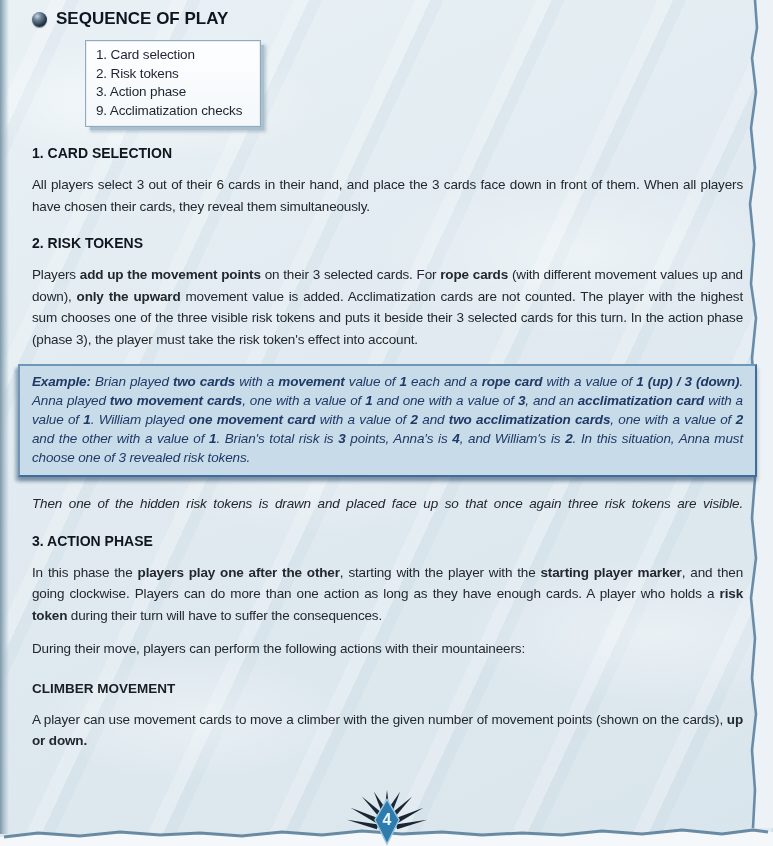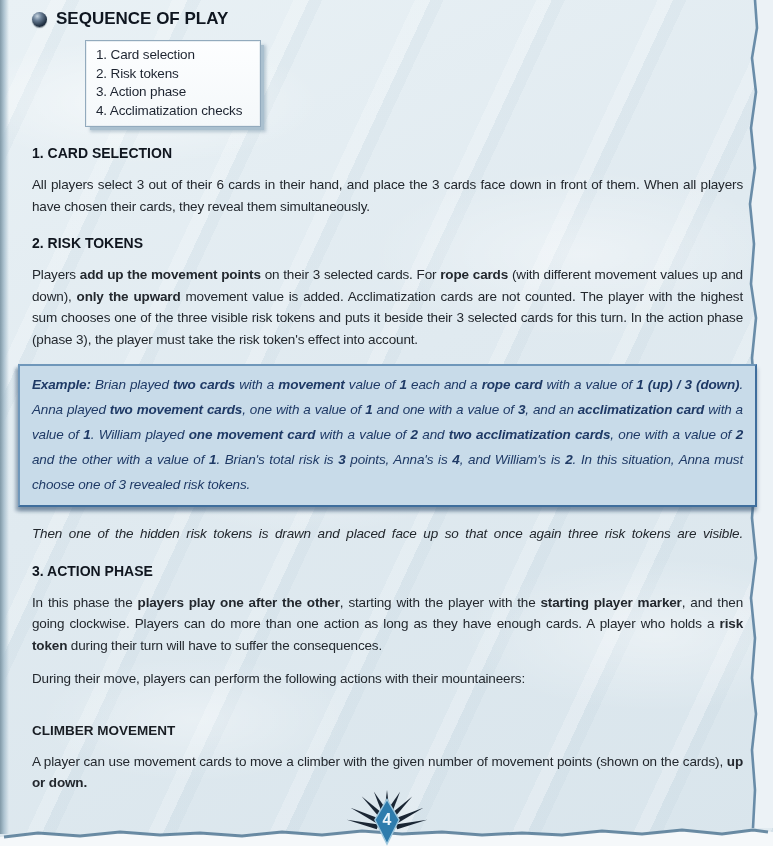--- a/index.html
+++ b/index.html
@@ -33,21 +33,21 @@
     letter-spacing: -0.15px;
   }
   .heading-row { display:flex; align-items:center; gap:9px; margin:0; }
   .sphere {
     width:15px; height:15px; border-radius:50%; flex:0 0 auto;
     background: radial-gradient(circle at 35% 28%, #c6d4e0 0%, #6d8299 28%, #203042 68%, #0c141e 100%);
     box-shadow: 0 1px 1px rgba(20,35,50,.5);
   }
   h1 { margin:0; font-size:17px; line-height:20px; color:#0f1620; letter-spacing:0; }
   h2 { margin:17px 0 0; font-size:14px; line-height:18px; color:#10161f; letter-spacing:0; }
-  h3 { margin:32px 0 0; font-size:13.5px; line-height:17px; color:#191e24; letter-spacing:0; }
+  h3 { margin:20px 0 0; font-size:13.5px; line-height:17px; color:#191e24; letter-spacing:0; }
   p { margin:12px 0 0; text-align: justify; }
   p.tight { margin-top:12px; }
   .b { font-weight:700; }
   .bold-line { font-weight:700; margin-top:14px; color:#1c2127; }
   .stretch { text-align-last: justify; }
   .phases-box {
     margin: 11px 0 0 53px;
     width: 176px;
     background: linear-gradient(180deg, #fdfeff, #f4f8fa);
     border: 1px solid #92aabd;
@@ -59,21 +59,21 @@
   .example-box {
     margin: 14px -14px 0 -14px;
     background: #c8dbe9;
     border: 2px solid #3f6e9d;
     border-top-color: #6f97ba;
     border-left-color: #6f97ba;
     box-shadow: 0 4px 4px rgba(55,85,115,.45), -3px 4px 3px rgba(55,85,115,.3);
     padding: 6px 12px 8px;
     color: #1f3a66;
     font-style: italic;
-    line-height: 25px;
+    line-height: 19px;
     text-align: justify;
   }
   .page-num {
     position:absolute; left:50%; bottom:0; transform:translateX(-50%);
     width:90px; height:56px;
   }
   .page-num text {
     font-family:"Liberation Sans", sans-serif;
     font-weight:bold; font-size:17px; fill:#ecf5fb;
   }
@@ -94,21 +94,21 @@
   <div class="heading-row">
     <span class="sphere"></span>
     <h1>SEQUENCE OF PLAY</h1>
   </div>
 
 
   <div class="phases-box">
     <div>1. Card selection</div>
     <div>2. Risk tokens</div>
     <div>3. Action phase</div>
-    <div>4. Acclimatization checks</div>
+    <div>9. Acclimatization checks</div>
   </div>
 
   <h2>1. CARD SELECTION</h2>
   <p>All players select 3 out of their 6 cards in their hand, and place the 3 cards face down in front of them. When all players have chosen their cards, they reveal them simultaneously.</p>
 
   <h2>2. RISK TOKENS</h2>
   <p><span>Players </span><span class="b">add up the movement points</span><span> on their 3 selected cards. For </span><span class="b">rope cards</span><span> (with different movement values up and down), </span><span class="b">only the upward</span><span> movement value is added. Acclimatization cards are not counted. The player with the highest sum chooses one of the three visible risk tokens and puts it beside their 3 selected cards for this turn. In the action phase (phase 3), the player must take the risk token's effect into account.</span></p>
 
   <div class="example-box">
     <span><span class="b">Example:</span><span> Brian played </span><span class="b">two cards</span><span> with a </span><span class="b">movement</span><span> value of </span><span class="b">1</span><span> each and a </span><span class="b">rope card</span><span> with a value of </span><span class="b">1 (up) / 3 (down)</span><span>. Anna played </span><span class="b">two movement cards</span><span>, one with a value of </span><span class="b">1</span><span> and one with a value of </span><span class="b">3</span><span>, and an </span><span class="b">acclimatization card</span><span> with a value of </span><span class="b">1</span><span>. William played </span><span class="b">one movement card</span><span> with a value of </span><span class="b">2</span><span> and </span><span class="b">two acclimatization cards</span><span>, one with a value of </span><span class="b">2</span><span> and the other with a value of </span><span class="b">1</span><span>. Brian's total risk is </span><span class="b">3</span><span> points, Anna's is </span><span class="b">4</span><span>, and William's is </span><span class="b">2</span><span>. In this situation, Anna must choose one of 3 revealed risk tokens.</span></span>

